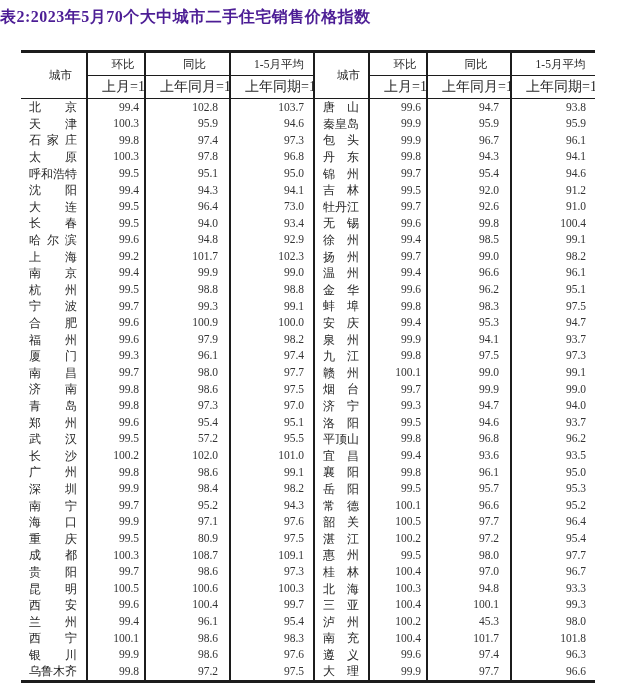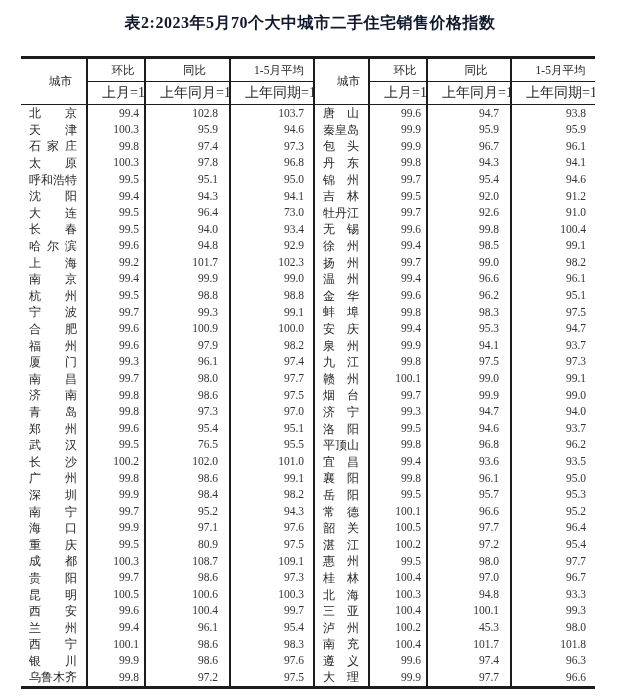--- a/index.html
+++ b/index.html
@@ -1,22 +1,22 @@
 <!DOCTYPE html>
 <html><head>
 <meta charset="utf-8">
 <style>
   html,body{margin:0;padding:0;background:#ffffff;}
   .page{
     width:620px;height:700px;position:relative;background:#ffffff;
     font-family:"Liberation Serif","DejaVu Serif",serif;color:#2f2f2f;overflow:hidden;
   }
   .title{
-    padding-top:12px;text-align:center;font-size:16px;line-height:21px;
-    font-weight:bold;color:#0f172a;letter-spacing:0.5px;white-space:nowrap;
+    padding-top:6px;text-align:left;font-size:16px;line-height:21px;
+    font-weight:bold;color:#4c1d95;letter-spacing:0.5px;white-space:nowrap;
   }
   table.idx{
     border-collapse:collapse;table-layout:fixed;width:574px;
     margin:23px 0 0 21px;
     border-top:3px solid #1c1c1c;border-bottom:3px solid #1c1c1c;
   }
   .idx th{
     font-weight:normal;font-size:11.5px;text-align:center;padding:0;
     white-space:nowrap;overflow:hidden;color:#262626;
   }
@@ -482,21 +482,21 @@
           <td class="num bl avg">93.7</td>
         </tr>
         <tr>
           <td class="city">
             <span class="cityspread">
               <span>武</span>
               <span>汉</span>
             </span>
           </td>
           <td class="num bl mom">99.5</td>
-          <td class="num bl yoy">76.5</td>
+          <td class="num bl yoy">57.2</td>
           <td class="num bl avg">95.5</td>
           <td class="city bl">
             <span class="cityspread">
               <span>平</span>
               <span>顶</span>
               <span>山</span>
             </span>
           </td>
           <td class="num bl mom">99.8</td>
           <td class="num bl yoy">96.8</td>

